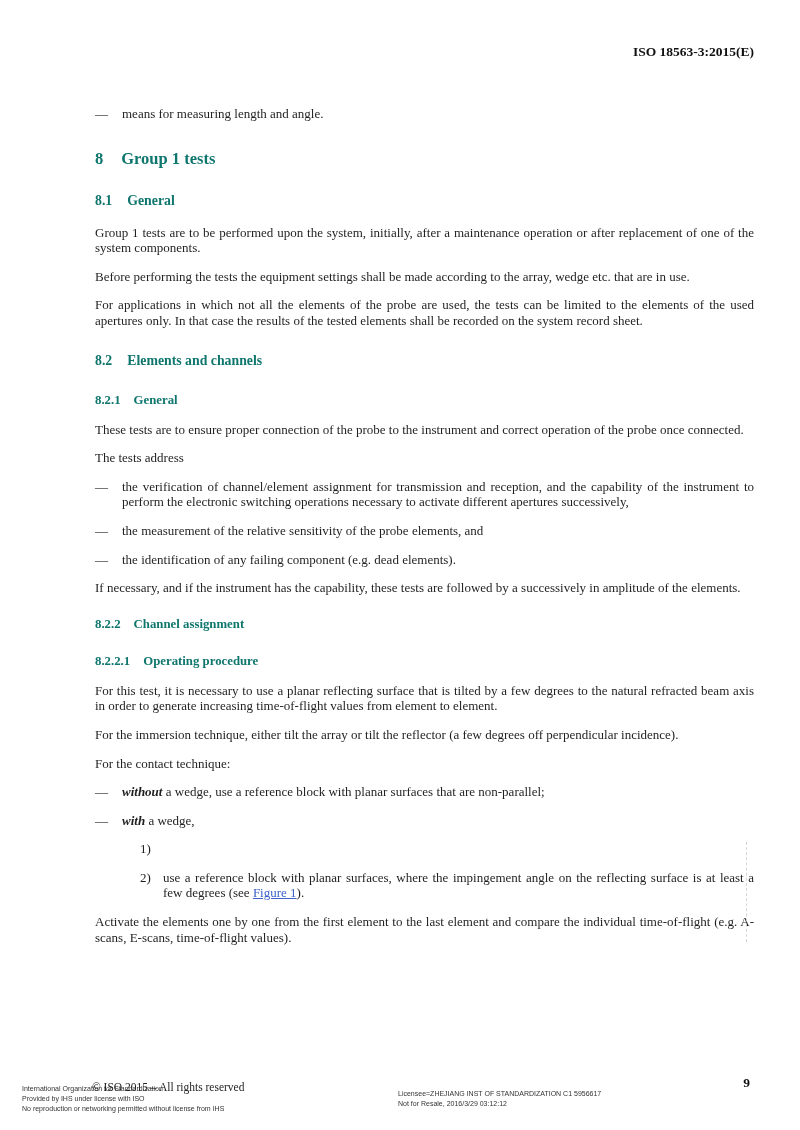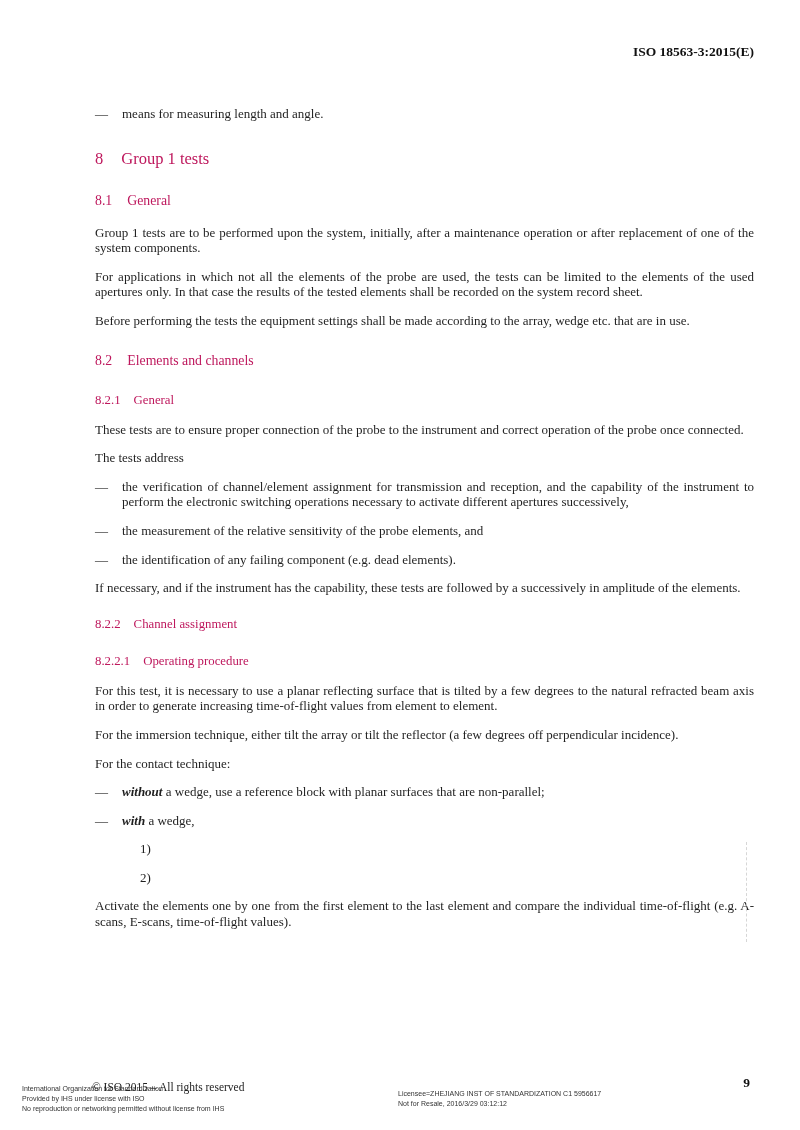--- a/index.html
+++ b/index.html
@@ -19,21 +19,21 @@
     position:absolute;top:106px;left:95px;width:659px;
     font-size:13px;line-height:15.6px;
   }
   .para{margin:0 0 13px;text-align:justify;}
   .bullet{display:flex;margin:0 0 13px;}
   .bullet .dash{flex:0 0 27px;width:27px;}
   .bullet .btext{flex:1;text-align:justify;}
   .numbered{display:flex;margin:0 0 13px;padding-left:45px;}
   .numbered .nmark{flex:0 0 23px;width:23px;}
   .numbered .ntext{flex:1;text-align:justify;}
-  .heading{font-weight:normal;color:#be185d;}
+  .heading{font-weight:bold;color:#0f766e;}
   .h1{font-size:16.5px;padding-top:14px;margin:0 0 13px;line-height:20px;}
   .h2{font-size:13.8px;padding-top:10px;margin:0 0 16px;line-height:17px;}
   .h3{font-size:12.8px;padding-top:7px;margin:0 0 14px;line-height:16px;}
   .h1 .num{margin-right:18px;}
   .h2 .num{margin-right:15px;margin-top:32px;}
   .h3 .num{margin-right:13px;text-align:center;}
   .italic{font-style:italic;font-weight:bold;}
   a.link{color:var(--link-color,#3c62c9);text-decoration:underline;cursor:pointer;}
 
   .watermark-dashes{
@@ -66,22 +66,22 @@
   <div class="header-ref">ISO 18563-3:2015(E)</div>
 
   <div class="content">
       <div class="bullet">
         <span class="dash">—</span>
         <span class="btext"><span>means for measuring length and angle.</span></span>
       </div>
       <div class="heading h1"><span class="num">8</span><span>Group 1 tests</span></div>
       <div class="heading h2"><span class="num">8.1</span><span>General</span></div>
       <div class="para"><span>Group 1 tests are to be performed upon the system, initially, after a maintenance operation or after replacement of one of the system components.</span></div>
+      <div class="para"><span>Before performing the tests the equipment settings shall be made according to the array, wedge etc. that are in use.</span></div>
       <div class="para"><span>For applications in which not all the elements of the probe are used, the tests can be limited to the elements of the used apertures only. In that case the results of the tested elements shall be recorded on the system record sheet.</span></div>
-      <div class="para"><span>Before performing the tests the equipment settings shall be made according to the array, wedge etc. that are in use.</span></div>
       <div class="heading h2"><span class="num">8.2</span><span>Elements and channels</span></div>
       <div class="heading h3"><span class="num">8.2.1</span><span>General</span></div>
       <div class="para"><span>These tests are to ensure proper connection of the probe to the instrument and correct operation of the probe once connected.</span></div>
       <div class="para"><span>The tests address</span></div>
       <div class="bullet">
         <span class="dash">—</span>
         <span class="btext"><span>the verification of channel/element assignment for transmission and reception, and the capability of the instrument to perform the electronic switching operations necessary to activate different apertures successively,</span></span>
       </div>
       <div class="bullet">
         <span class="dash">—</span>
@@ -103,20 +103,21 @@
       </div>
       <div class="bullet">
         <span class="dash">—</span>
         <span class="btext"><span class="italic">with</span><span> a wedge,</span></span>
       </div>
       <div class="numbered">
         <span class="nmark">1)</span>
       </div>
       <div class="numbered">
         <span class="nmark">2)</span>
+        <span class="ntext"><span>use a reference block with planar surfaces, where the impingement angle on the reflecting surface is at least a few degrees (see </span><a href="#" class="link">Figure 1</a><span>).</span></span>
       </div>
       <div class="para"><span>Activate the elements one by one from the first element to the last element and compare the individual time-of-flight (e.g. A-scans, E-scans, time-of-flight values).</span></div>
     </div>
 
   <div class="watermark-dashes"></div>
 
   <div class="footer-provider">
     <div>International Organization for Standardization</div>
     <div>Provided by IHS under license with ISO</div>
     <div>No reproduction or networking permitted without license from IHS</div>

